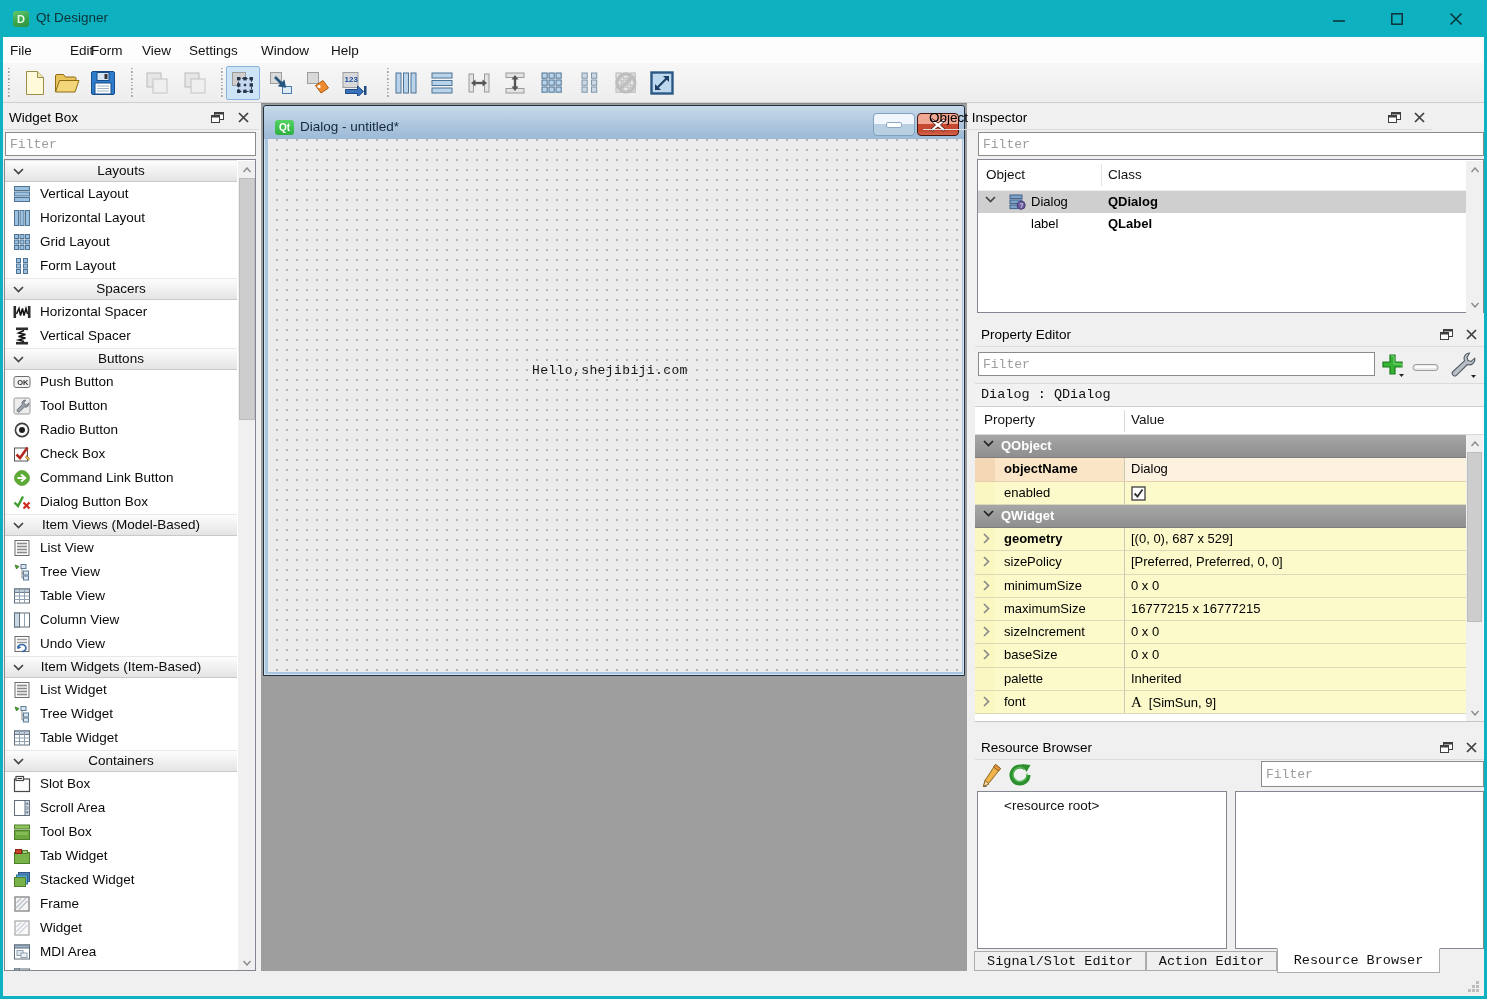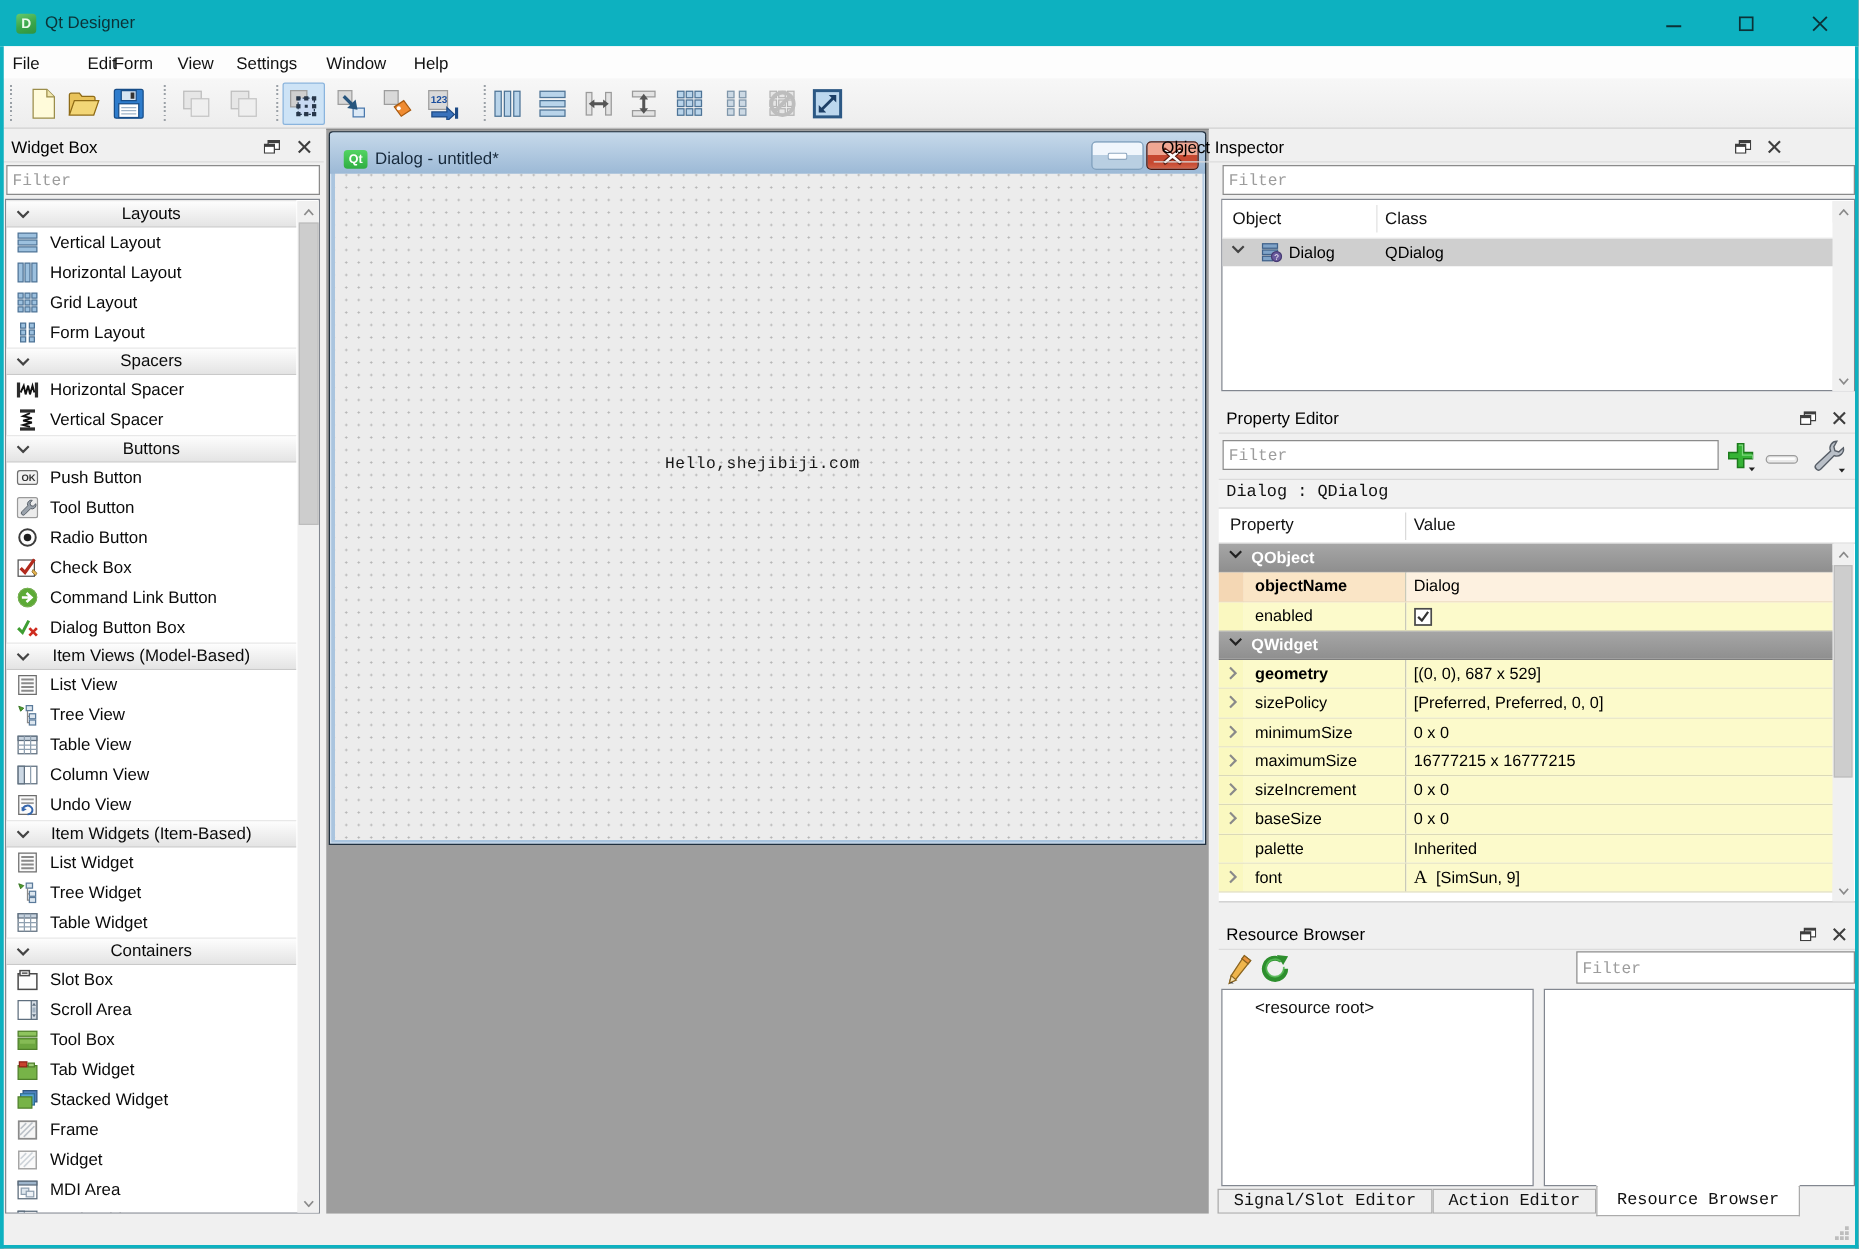--- a/index.html
+++ b/index.html
@@ -83,21 +83,21 @@
   
   .hdr-cell{position:absolute;top:0;font-size:13.5px;color:#111;}
 
   
   #oi-tree{position:absolute;left:977px;top:159px;width:507px;height:154px;border:1px solid #828790;background:#fff;}
   #oi-head{position:absolute;left:0;top:0;width:100%;height:31px;background:#fff;border-bottom:1px solid #ededed;}
   #oi-rows{position:absolute;left:0;top:31px;width:489px;}
   .oi-row{position:relative;height:22px;}
   .oi-row.sel{background:#cfcfcf;}
   .oi-row .c-obj{position:absolute;left:53px;top:3px;}
-  .oi-row .c-cls{position:absolute;left:130px;top:3px;}
+  .oi-row .c-cls{position:absolute;left:130px;top:3px;font-weight:bold;}
   .oi-row .tw{position:absolute;left:7px;top:5px;}
   .oi-row .ico{position:absolute;left:31px;top:3px;width:17px;height:16px;}
 
   
   #pe-toolbtns .pe-btn{position:absolute;}
   #pe-classbar{position:absolute;left:975px;top:383px;width:509px;height:24px;background:#f2f2f2;
                border-top:1px solid #dadada;border-bottom:1px solid #cfcfcf;}
   #pe-classbar span{position:absolute;left:6px;top:3px;font-size:13.5px;color:#111;}
   #pe-table{position:absolute;left:975px;top:407px;width:509px;height:315px;background:#fff;border-bottom:1px solid #c5c5c5;}
   #pe-head{position:absolute;left:0;top:0;width:100%;height:28px;border-bottom:1px solid #d9d9d9;}
@@ -747,20 +747,24 @@
           <span class="ico" style="line-height:0;"><svg width="17" height="16" viewBox="0 0 17 16">
               <rect x="1" y="1" width="12" height="3.6" fill="#7fa3c8" stroke="#3f618a" stroke-width="1"></rect>
               <rect x="1" y="6" width="12" height="3.6" fill="#7fa3c8" stroke="#3f618a" stroke-width="1"></rect>
               <rect x="1" y="11" width="8" height="3.6" fill="#7fa3c8" stroke="#3f618a" stroke-width="1"></rect>
               <circle cx="12.2" cy="11.2" r="4" fill="#6a5a9e" stroke="#473b73"></circle>
               <text x="10.4" y="14" font-size="6.5" fill="#fff" font-family="Liberation Sans,sans-serif">?</text>
             </svg></span>
           <span class="c-obj">Dialog</span>
           <span class="c-cls">QDialog</span>
         </div>
+        <div class="oi-row">
+          <span class="c-obj">label</span>
+          <span class="c-cls">QLabel</span>
+        </div>
       </div>
     <div class="sb" id="oi-sb" style="left:488px;top:1px;width:17px;height:152px;">
         <div class="btn" style="top:0;">
           <svg width="9" height="6" viewBox="0 0 9 6">
             <path d="M1 5 L4.5 1 L8 5" fill="none" stroke="#8a8a8a" stroke-width="1.4"></path>
           </svg>
         </div>
               <div class="btn" style="top:135px;">
           <svg width="9" height="6" viewBox="0 0 9 6">
             <path d="M1 1 L4.5 5 L8 1" fill="none" stroke="#8a8a8a" stroke-width="1.4"></path>

